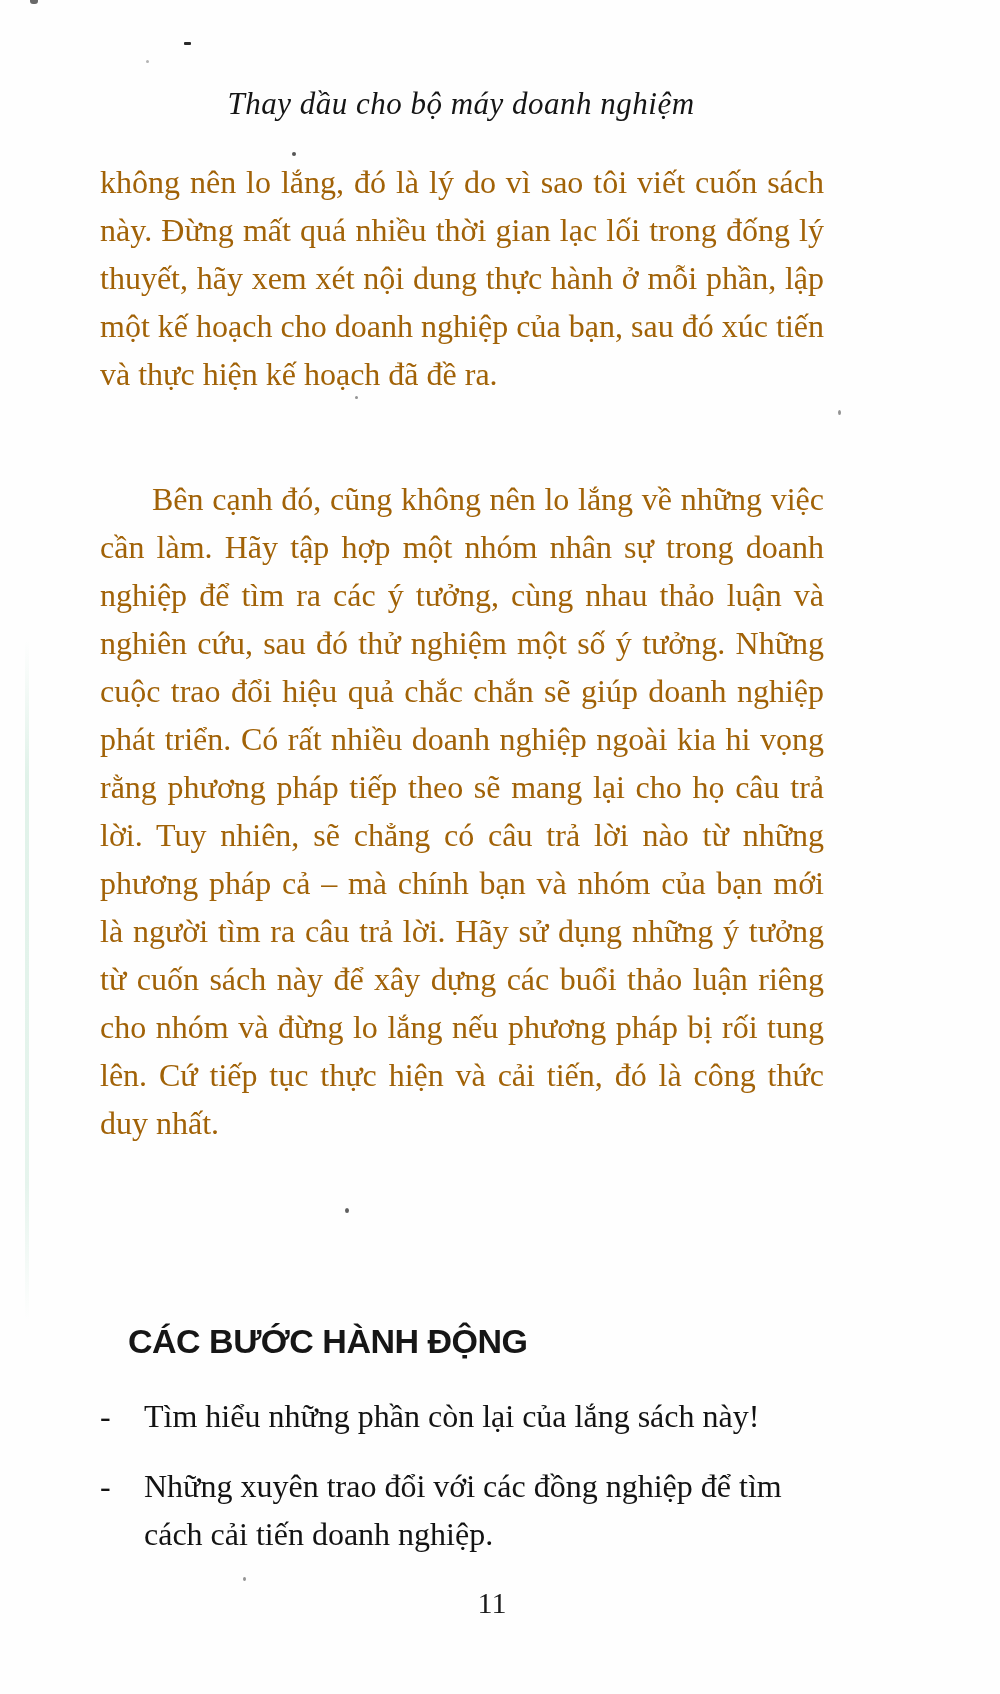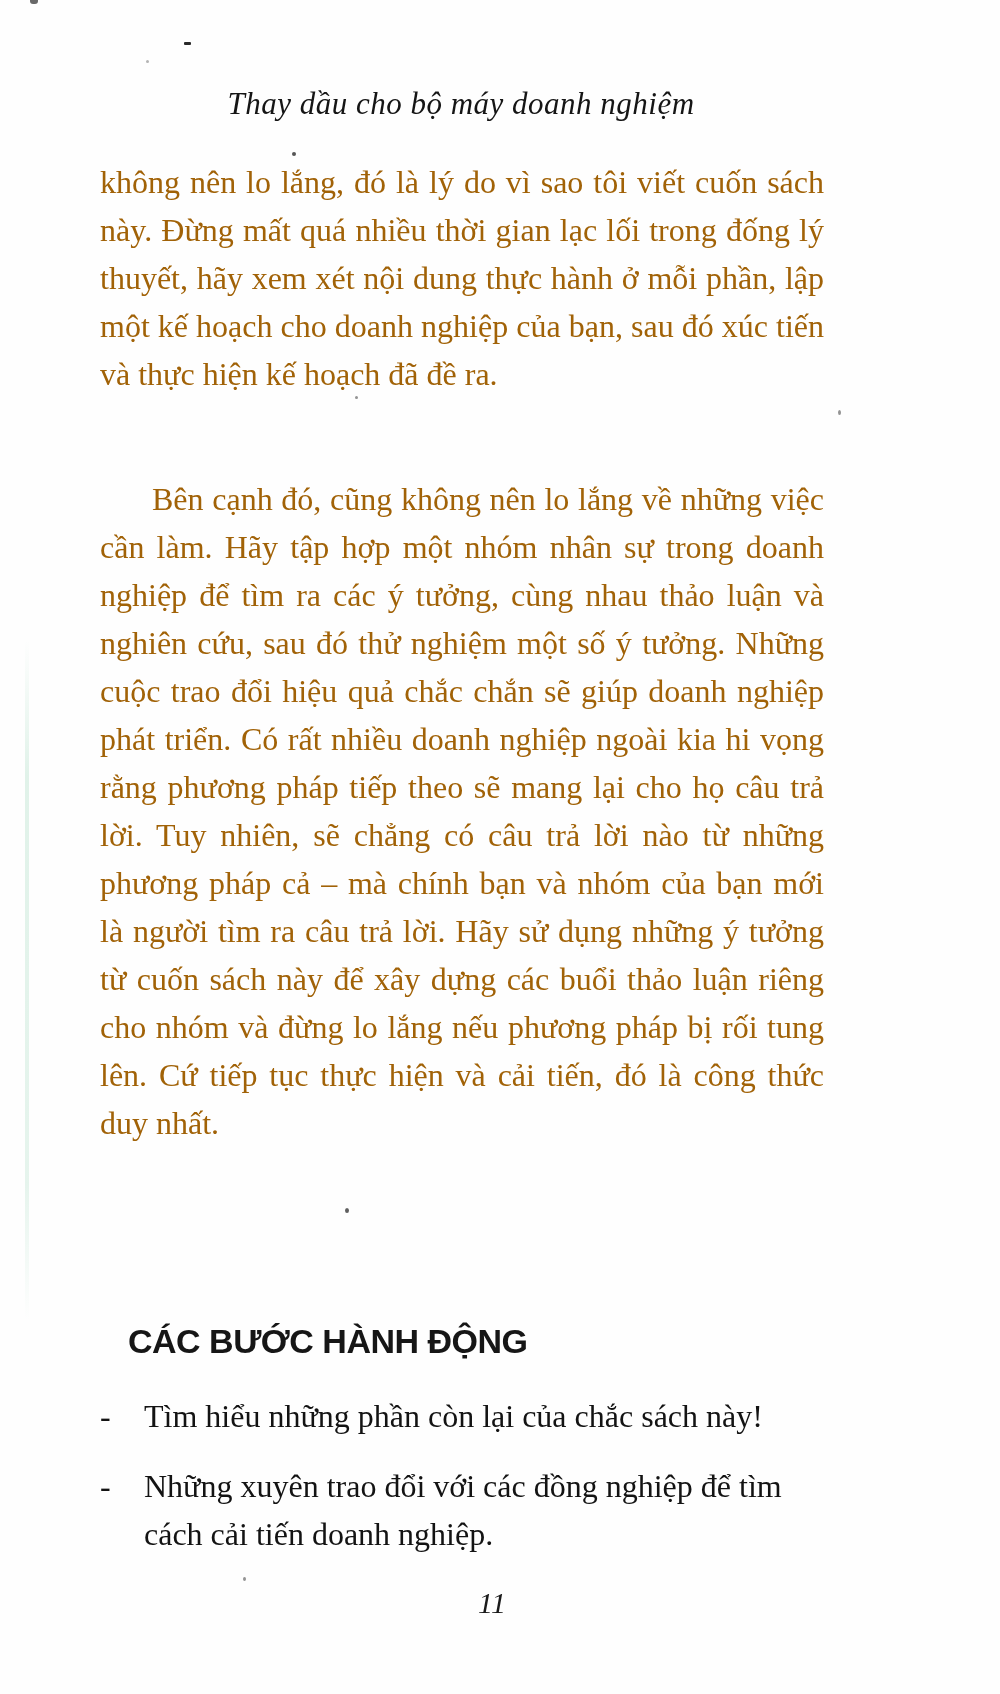--- a/index.html
+++ b/index.html
@@ -72,21 +72,20 @@
     flex: 1;
     text-align: left;
   }
   .page-number {
     position: absolute;
     top: 1586px;
     left: 100px;
     width: 724px;
     text-align: center;
     transform: translateX(30px);
-    font-style: italic;
     font-size: 30px;
     color: #1a1a1a;
   }
   
   .scan-streak {
     position: absolute;
     left: 25px;
     top: 640px;
     width: 4px;
     height: 680px;
@@ -126,21 +125,21 @@
 
   <div class="body-text para-1">không nên lo lắng, đó là lý do vì sao tôi viết cuốn sách này. Đừng mất quá nhiều thời gian lạc lối trong đống lý thuyết, hãy xem xét nội dung thực hành ở mỗi phần, lập một kế hoạch cho doanh nghiệp của bạn, sau đó xúc tiến và thực hiện kế hoạch đã đề ra.</div>
 
   <div class="body-text para-2">Bên cạnh đó, cũng không nên lo lắng về những việc cần làm. Hãy tập hợp một nhóm nhân sự trong doanh nghiệp để tìm ra các ý tưởng, cùng nhau thảo luận và nghiên cứu, sau đó thử nghiệm một số ý tưởng. Những cuộc trao đổi hiệu quả chắc chắn sẽ giúp doanh nghiệp phát triển. Có rất nhiều doanh nghiệp ngoài kia hi vọng rằng phương pháp tiếp theo sẽ mang lại cho họ câu trả lời. Tuy nhiên, sẽ chẳng có câu trả lời nào từ những phương pháp cả – mà chính bạn và nhóm của bạn mới là người tìm ra câu trả lời. Hãy sử dụng những ý tưởng từ cuốn sách này để xây dựng các buổi thảo luận riêng cho nhóm và đừng lo lắng nếu phương pháp bị rối tung lên. Cứ tiếp tục thực hiện và cải tiến, đó là công thức duy nhất.</div>
 
   <div class="section-heading">CÁC BƯỚC HÀNH ĐỘNG</div>
 
   <div class="action-list">
     <div class="action-item">
       <span class="marker">-</span>
-      <span class="item-text">Tìm hiểu những phần còn lại của chắc sách này!</span>
+      <span class="item-text">Tìm hiểu những phần còn lại của lắng sách này!</span>
     </div>
     <div class="action-item">
       <span class="marker">-</span>
       <span class="item-text">Những xuyên trao đổi với các đồng nghiệp để tìm cách cải tiến doanh nghiệp.</span>
     </div>
   </div>
 
   <div class="page-number">11</div>
 
 </div>

